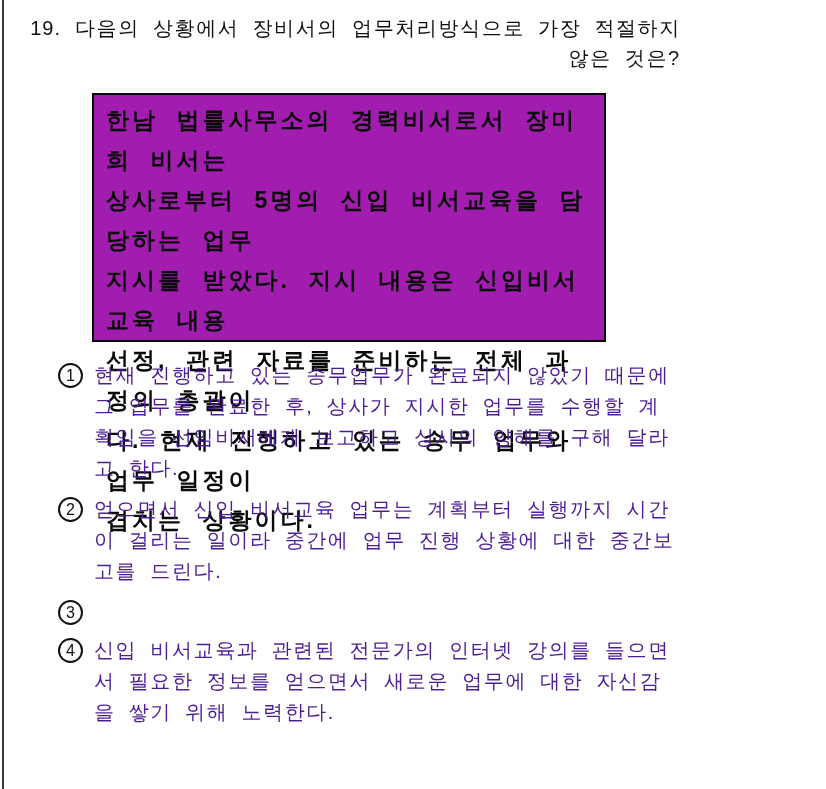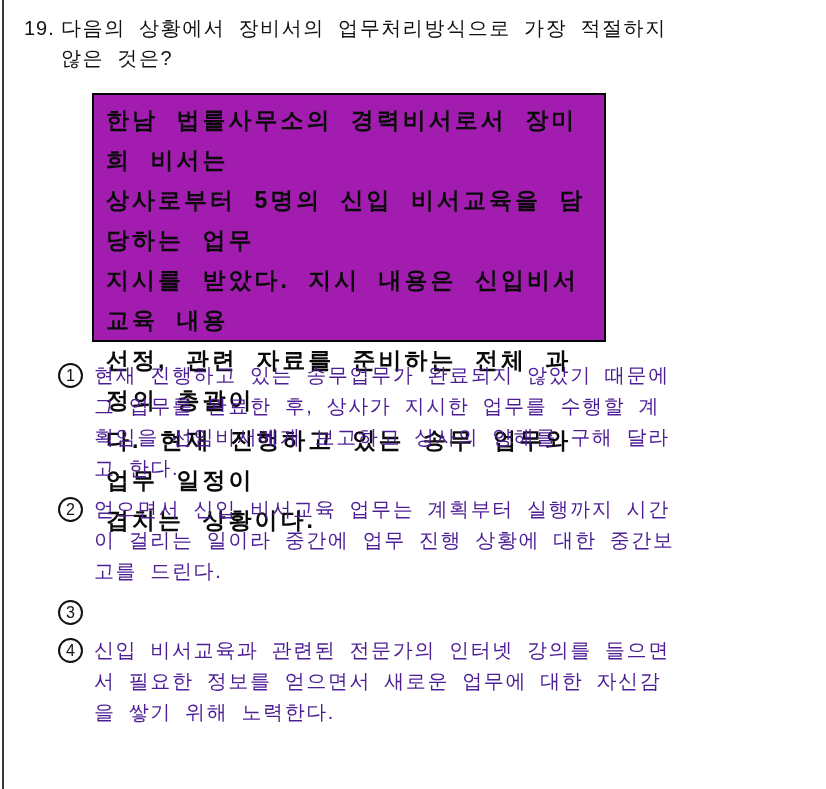--- a/index.html
+++ b/index.html
@@ -23,34 +23,36 @@
     width: 2px;
     height: 100%;
     background: #3a3a3a;
   }
   .q-header {
     position: absolute;
     top: 13px;
     left: 24px;
     display: flex;
     align-items: flex-start;
+    text-align: right;
   }
   .q-num {
     flex: 0 0 auto;
     width: 37px;
     font-size: 20px;
     line-height: 30px;
     letter-spacing: 1px;
   }
   .q-text {
     white-space: pre-line;
     font-size: 20px;
     line-height: 30px;
     letter-spacing: 1.6px;
     word-spacing: 6px;
+    margin-left: 14px;
   }
   .passage-box {
     position: absolute;
     top: 93px;
     left: 92px;
     width: 514px;
     height: 249px;
     border: 2px solid #000000;
     box-sizing: border-box;
     padding: 5px 12px 0 12px;

